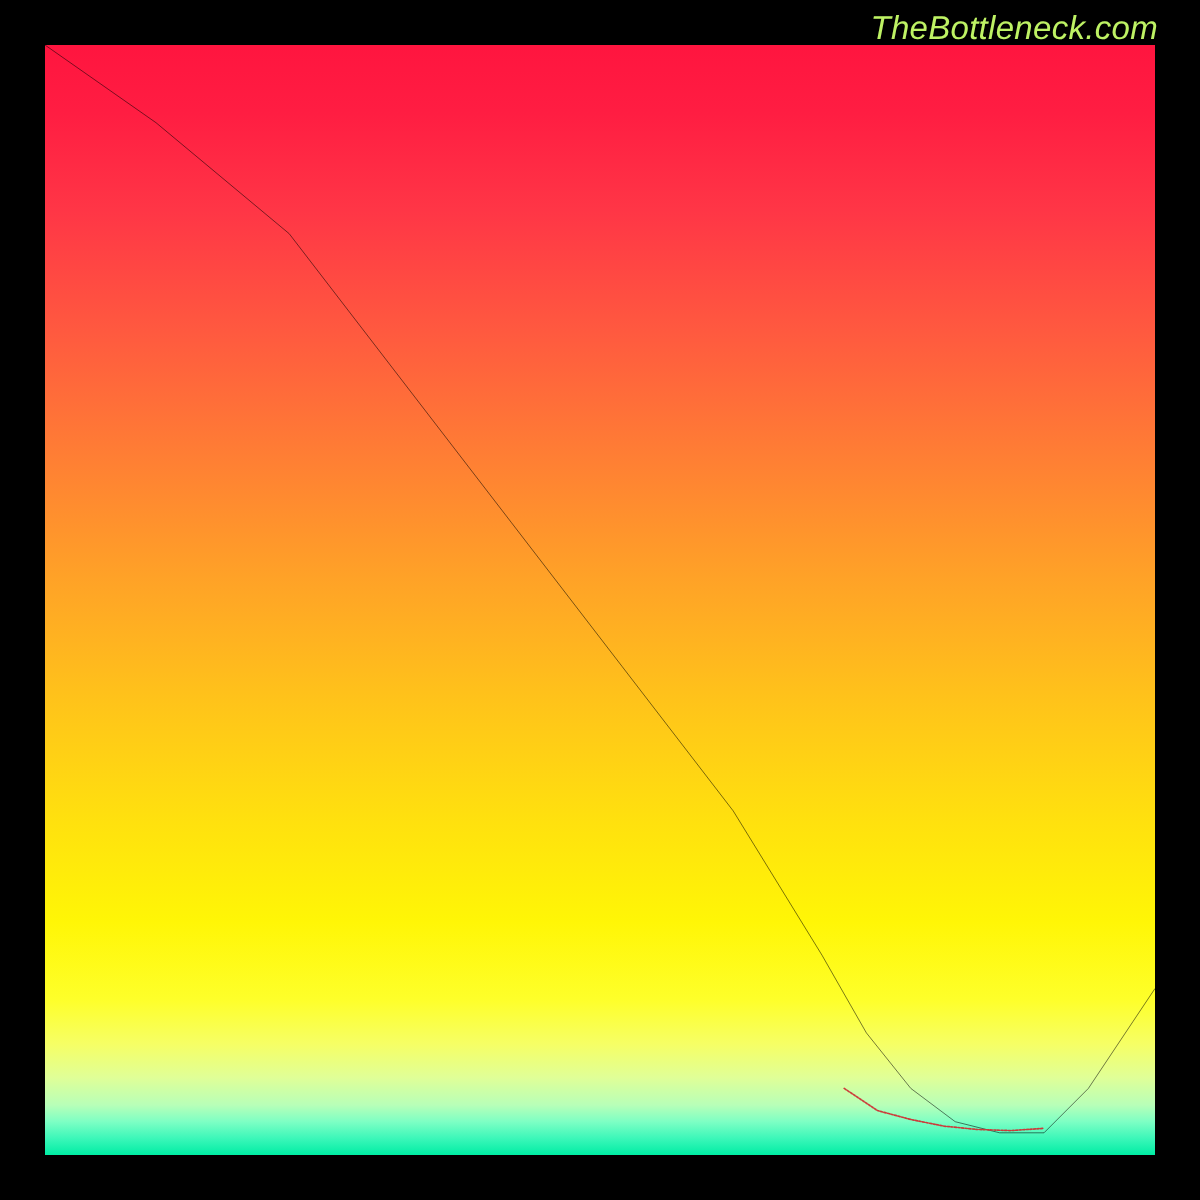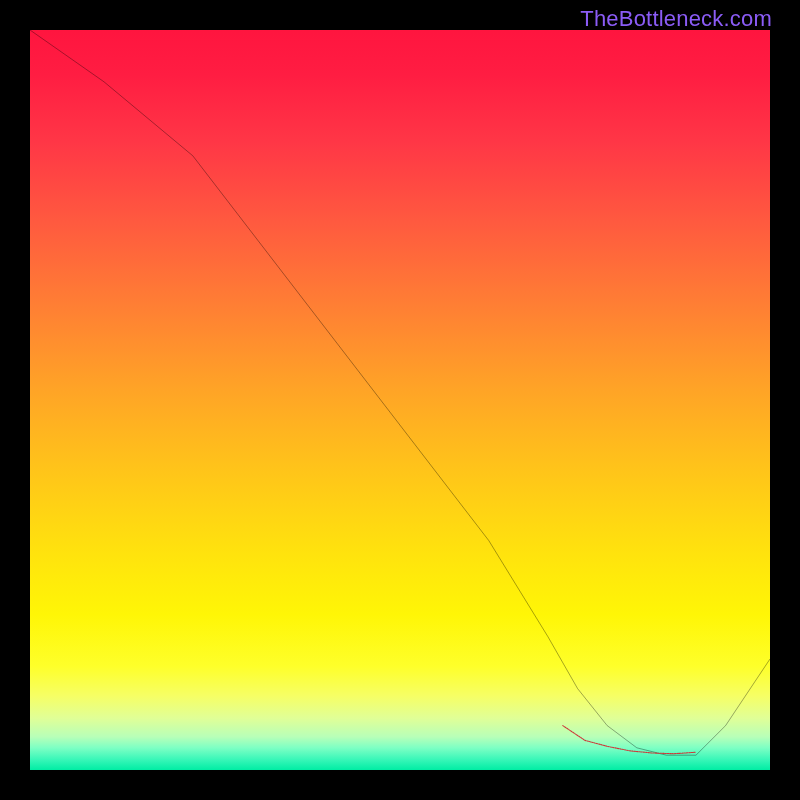--- a/index.html
+++ b/index.html
@@ -56,25 +56,26 @@
     position: absolute;
     left: 0;
     top: 0;
     width: 100%;
     height: 100%;
   }
   .watermark {
     position: absolute;
     top: 6px;
     right: 28px;
-    color: #8b5cf6;
+    color: #bef264;
     font-size: 22px;
     font-weight: 500;
     letter-spacing: 0.2px;
     user-select: none;
+    font-style: italic;
   }
 </style>
 </head>
 <body>
 
 <div class="stage">
 
   <div class="watermark">TheBottleneck.com</div>
 
   <div class="plot">

